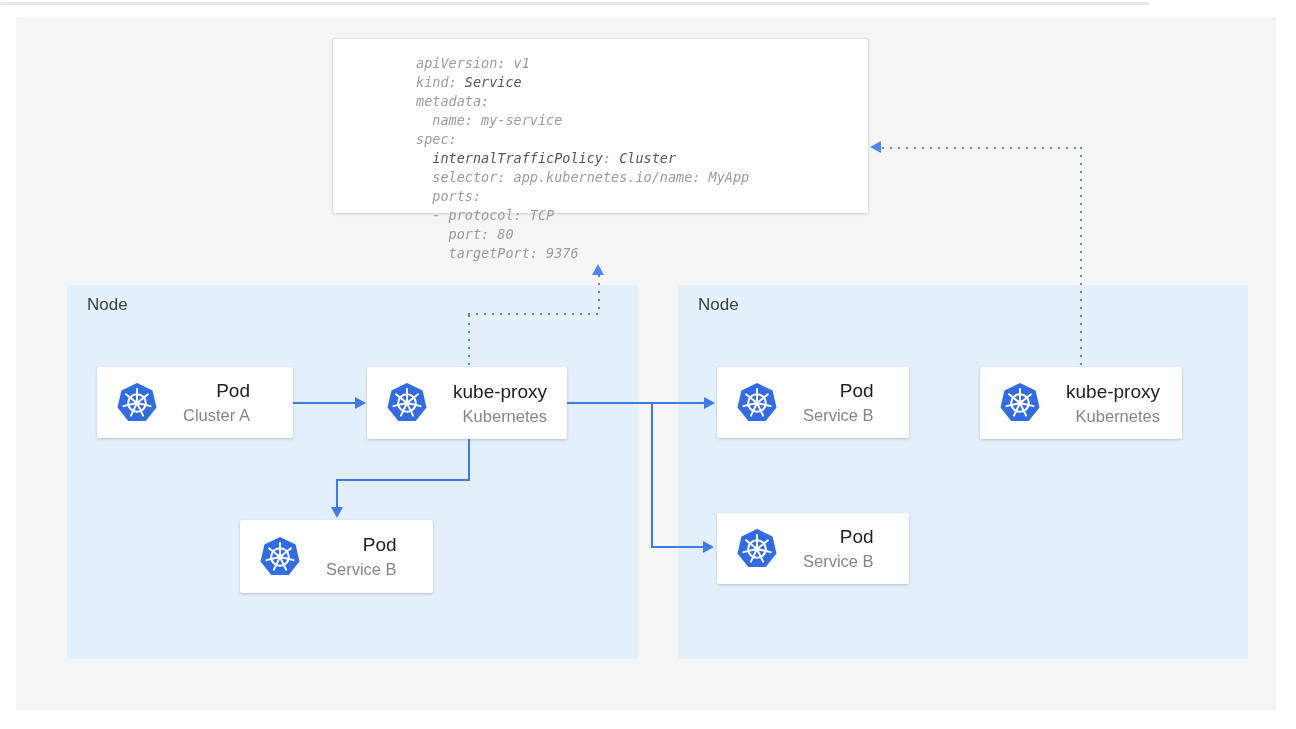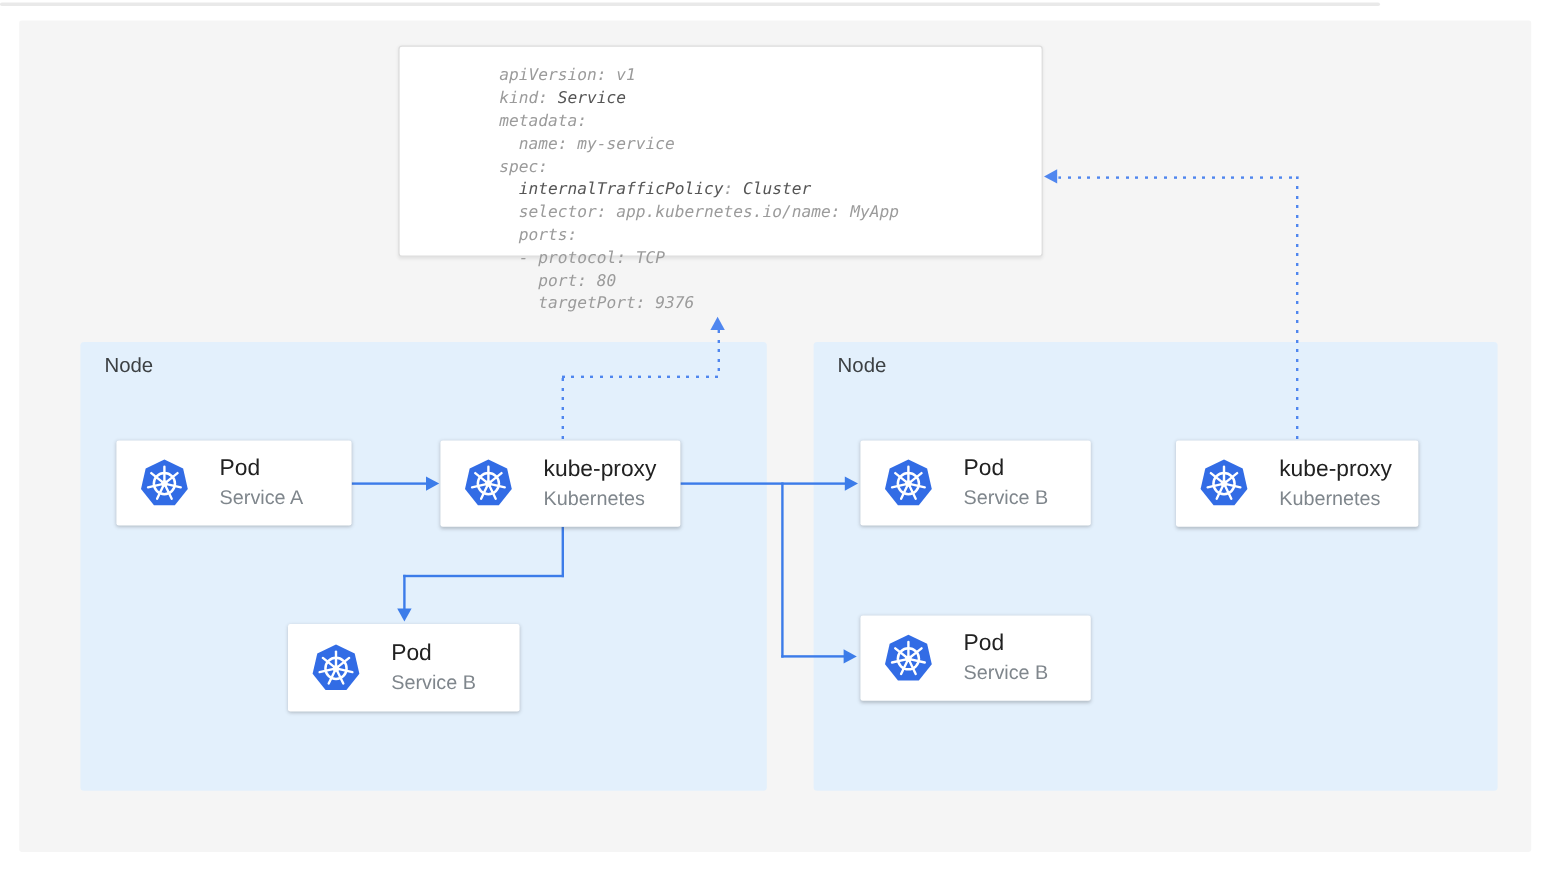--- a/index.html
+++ b/index.html
@@ -42,21 +42,21 @@
   }
   .yaml-code .b{font-weight:normal;color:var(--code-bold);}
 
   
   .card{
     position:absolute;background:#ffffff;border-radius:2px;
     box-shadow:0 1px 3px rgba(60,64,67,.28);
     display:flex;align-items:center;box-sizing:border-box;padding-left:18px;
   }
   .k8s-icon{width:44px;height:44px;flex:0 0 44px;display:block;}
-  .card-text{display:flex;flex-direction:column;margin-left:24px;line-height:1.25;}
+  .card-text{display:flex;flex-direction:column;margin-left:24px;line-height:1.25;align-items:flex-end;}
   .card-title{font-size:19px;color:var(--card-title);}
   .card-sub{font-size:16.5px;color:var(--card-sub);margin-top:2px;}
 
   
   .sh{position:absolute;height:2px;background:var(--arrow-solid);}
   .sv{position:absolute;width:2px;background:var(--arrow-solid);}
   .dh{position:absolute;height:2px;background-image:repeating-linear-gradient(to right,var(--arrow-dotted) 0 2.5px,transparent 2.5px 8px);}
   .dv{position:absolute;width:2px;background-image:repeating-linear-gradient(to bottom,var(--arrow-dotted) 0 2.5px,transparent 2.5px 8px);}
   .ah{position:absolute;width:0;height:0;}
   .ah.right{border-top:6px solid transparent;border-bottom:6px solid transparent;border-left:11px solid var(--arrow-solid);}
@@ -124,21 +124,21 @@
   <div class="dh" style="left:882px;top:147px;width:200px"></div>
   <div class="dv" style="left:1080px;top:147px;height:220px"></div>
   <div class="ah left" style="left:870px;top:141px"></div>
 
   <div class="card" style="left:97px;top:367px;width:196px;height:71px">
     <svg class="k8s-icon" viewBox="0 0 44 44">
         <use href="#k8s-logo"></use>
       </svg>
     <span class="card-text">
       <span class="card-title">Pod</span>
-      <span class="card-sub">Service A</span>
+      <span class="card-sub">Cluster A</span>
     </span>
   </div>
 
   <div class="card" style="left:367px;top:367px;width:200px;height:72px">
     <svg class="k8s-icon" viewBox="0 0 44 44">
         <use href="#k8s-logo"></use>
       </svg>
     <span class="card-text">
       <span class="card-title">kube-proxy</span>
       <span class="card-sub">Kubernetes</span>

